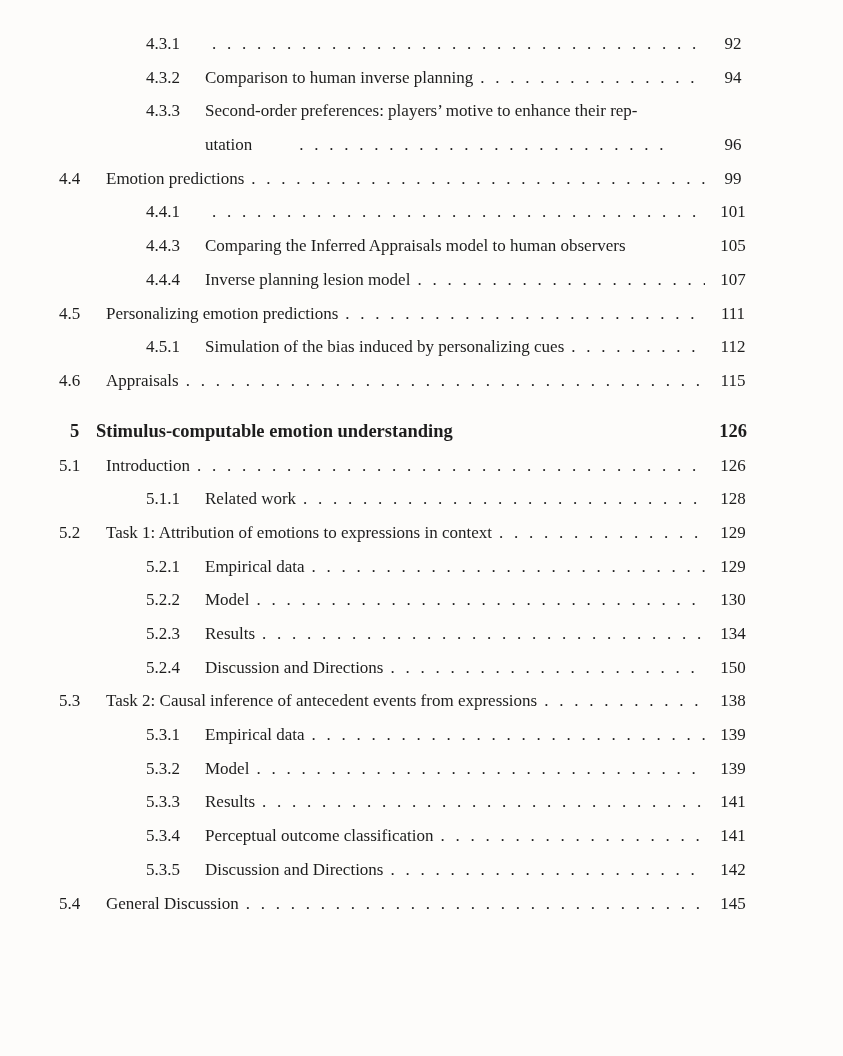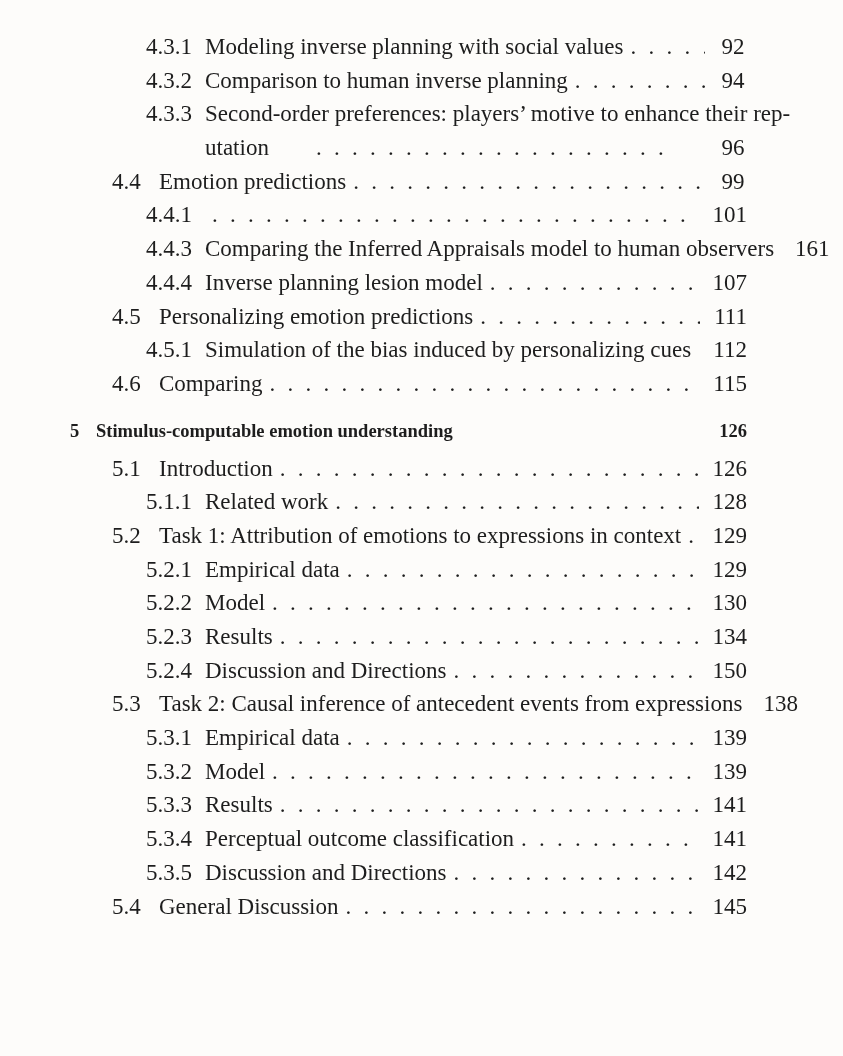--- a/index.html
+++ b/index.html
@@ -18,21 +18,21 @@
   .toc-page {
     position: absolute;
     top: 34px;
     left: 0;
     width: 843px;
   }
   .toc-row {
     display: flex;
     align-items: baseline;
     height: 33.7px;
-    font-size: 23px;
+    font-size: 17px;
     padding-right: 96px;
     box-sizing: border-box;
   }
   .toc-row .num {
     flex: none;
     white-space: nowrap;
   }
   .toc-row .title {
     flex: none;
     white-space: nowrap;
@@ -52,42 +52,41 @@
   .toc-row.nodots .leader::after {
     content: "";
   }
   .toc-row .pg {
     flex: none;
     min-width: 28px;
     text-align: center;
     white-space: nowrap;
   }
   
-  .toc-row.section { padding-left: 112px; }
+  .toc-row.section { padding-left: 59px; }
   .toc-row.section .num { width: 47px; }
   .toc-row.subsection { padding-left: 146px; }
   .toc-row.subsection .num { width: 59px; }
   .toc-row.continuation { padding-left: 205px; gap: 40px; }
   .toc-row.chapter {
     padding-left: 70px;
     font-weight: bold;
     font-size: 18.5px;
     margin-top: 16px;
     height: 35px;
   }
   .toc-row.chapter .num { width: 26px; }
 </style>
 </head>
 <body>
 
 <div class="toc-page">
   <div>
       <div class="toc-row subsection">
     <span class="num">4.3.1</span>
-    <span class="title">Modeling inverse planning with social values</span>
     <span class="leader"></span>
     <span class="pg">92</span>
   </div>
       <div class="toc-row subsection">
     <span class="num">4.3.2</span>
     <span class="title">Comparison to human inverse planning</span>
     <span class="leader"></span>
     <span class="pg">94</span>
   </div>
       <div class="toc-row subsection nodots">
@@ -110,21 +109,21 @@
   </div>
       <div class="toc-row subsection">
     <span class="num">4.4.1</span>
     <span class="leader"></span>
     <span class="pg">101</span>
   </div>
       <div class="toc-row subsection nodots">
     <span class="num">4.4.3</span>
     <span class="title">Comparing the Inferred Appraisals model to human observers</span>
     <span class="leader"></span>
-    <span class="pg">161</span>
+    <span class="pg">105</span>
   </div>
       <div class="toc-row subsection">
     <span class="num">4.4.4</span>
     <span class="title">Inverse planning lesion model</span>
     <span class="leader"></span>
     <span class="pg">107</span>
   </div>
       <div class="toc-row section">
     <span class="num">4.5</span>
     <span class="title">Personalizing emotion predictions</span>
@@ -132,21 +131,21 @@
     <span class="pg">111</span>
   </div>
       <div class="toc-row subsection">
     <span class="num">4.5.1</span>
     <span class="title">Simulation of the bias induced by personalizing cues</span>
     <span class="leader"></span>
     <span class="pg">112</span>
   </div>
       <div class="toc-row section">
     <span class="num">4.6</span>
-    <span class="title">Comparing</span>
+    <span class="title">Appraisals</span>
     <span class="leader"></span>
     <span class="pg">115</span>
   </div>
       <div class="toc-row chapter nodots">
     <span class="num">5</span>
     <span class="title">Stimulus-computable emotion understanding</span>
     <span class="leader"></span>
     <span class="pg">126</span>
   </div>
       <div class="toc-row section">

